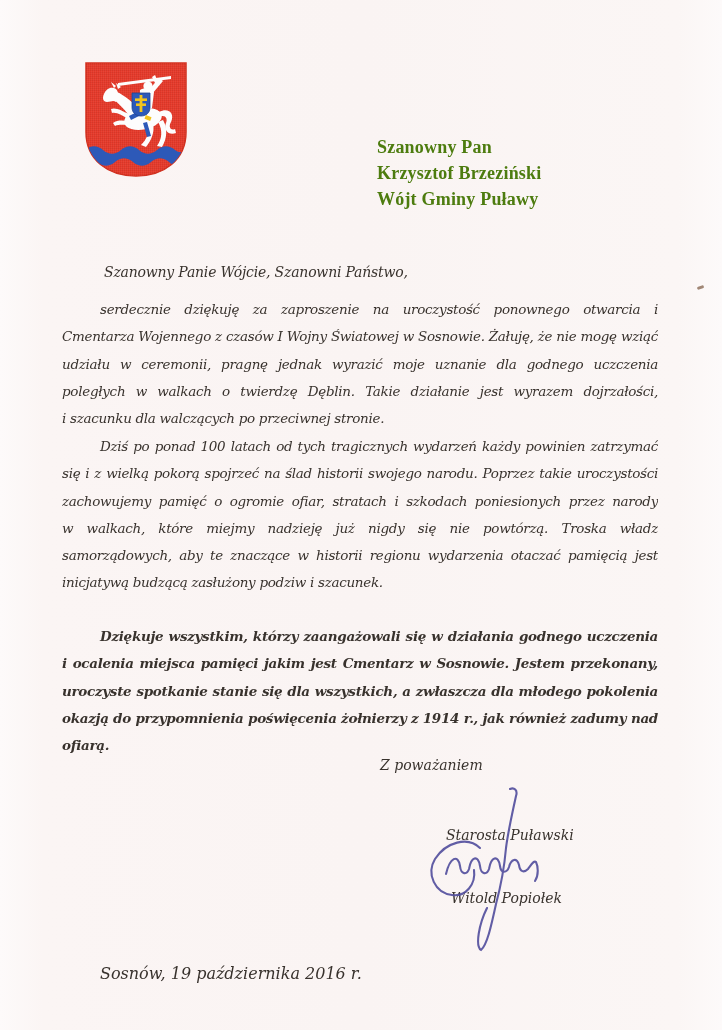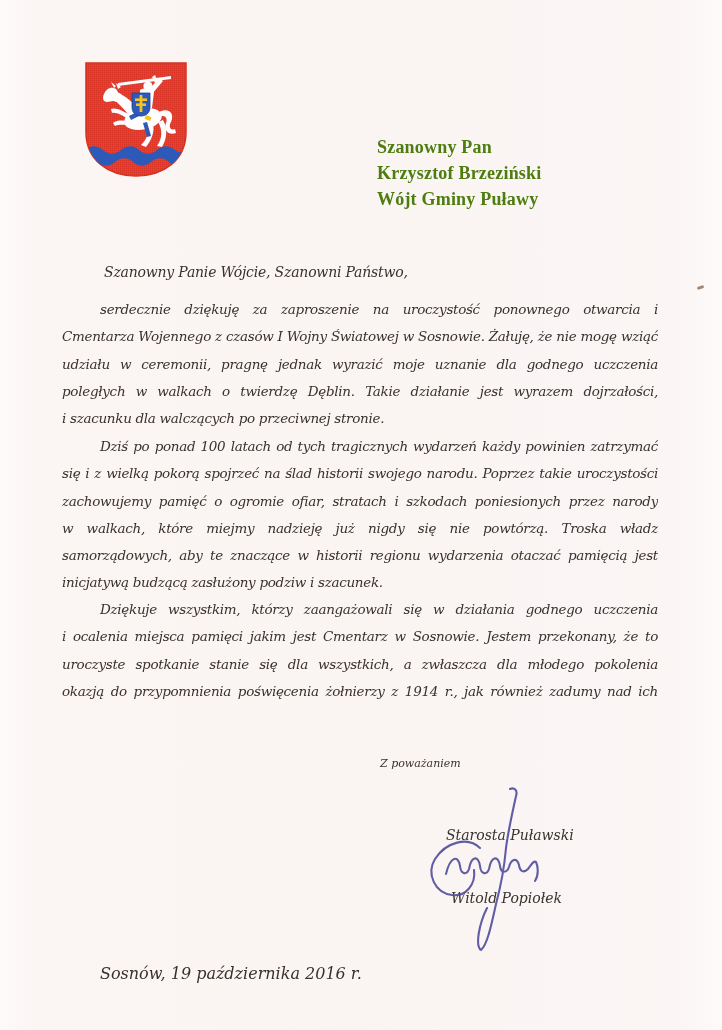--- a/index.html
+++ b/index.html
@@ -16,25 +16,25 @@
     left:377px;top:134px;width:300px;
     font-family:"Liberation Serif", serif;font-weight:bold;
     font-size:18px;line-height:26px;color:#4d7c0f;letter-spacing:.2px;
   }
   
   .hand{font-style:italic;color:#38322d;}
   #salutation{left:104px;top:264px;font-size:14px;letter-spacing:-0.2px;}
   .para{left:62px;width:596px;font-size:13.5px;letter-spacing:-0.3px;}
   #para1{top:296px;}
   #para2{top:433px;}
-  #para3{top:596px;}
+  #para3{top:623px;font-weight:bold;}
   .ln{text-align:justify;text-align-last:justify;line-height:27.3px;height:27.3px;overflow:hidden;}
   .ln.first{text-indent:38px;}
   .ln.last{text-align-last:left;}
-  #closing{left:380px;top:757px;font-size:11px;font-style:italic;}
+  #closing{left:380px;top:757px;font-size:14px;font-style:italic;}
   #sig-title{left:446px;top:827px;font-size:14px;z-index:1;}
   #sig-name{left:451px;top:890px;font-size:14px;z-index:1;}
   #signature-svg{left:418px;top:786px;width:142px;height:178px;z-index:2;}
   #dateline{left:100px;top:964px;font-size:16px;}
   
   #artifact{left:697px;top:286px;width:7px;height:3px;background:#8a6a55;
     border-radius:2px;transform:rotate(-18deg);opacity:.8;}
 </style>
 </head>
 <body>
@@ -125,20 +125,21 @@
   <div class="ln">w walkach, które miejmy nadzieję już nigdy się nie powtórzą. Troska władz</div>
   <div class="ln">samorządowych, aby te znaczące w historii regionu wydarzenia otaczać pamięcią jest</div>
   <div class="ln last">inicjatywą budzącą zasłużony podziw i szacunek.</div>
 </div>
 
 <div class="abs hand para" id="para3">
   <div class="ln first">Dziękuje wszystkim, którzy zaangażowali się w działania godnego uczczenia</div>
   <div class="ln">i ocalenia miejsca pamięci jakim jest Cmentarz w Sosnowie. Jestem przekonany, że to</div>
   <div class="ln">uroczyste spotkanie stanie się dla wszystkich, a zwłaszcza dla młodego pokolenia doskonałą</div>
   <div class="ln">okazją do przypomnienia poświęcenia żołnierzy z 1914 r., jak również zadumy nad ich</div>
+  <div class="ln last">ofiarą.</div>
 </div>
 
 <div class="abs hand" id="closing">Z poważaniem</div>
 
 <div class="abs hand" id="sig-title">Starosta Puławski</div>
 <div class="abs hand" id="sig-name">Witold Popiołek</div>
 
 <div class="abs" id="signature-svg">
   <svg width="142" height="178" viewBox="0 0 142 178">
     <g fill="none" stroke="#55519f" stroke-width="2.1" stroke-linecap="round" opacity="0.92">

